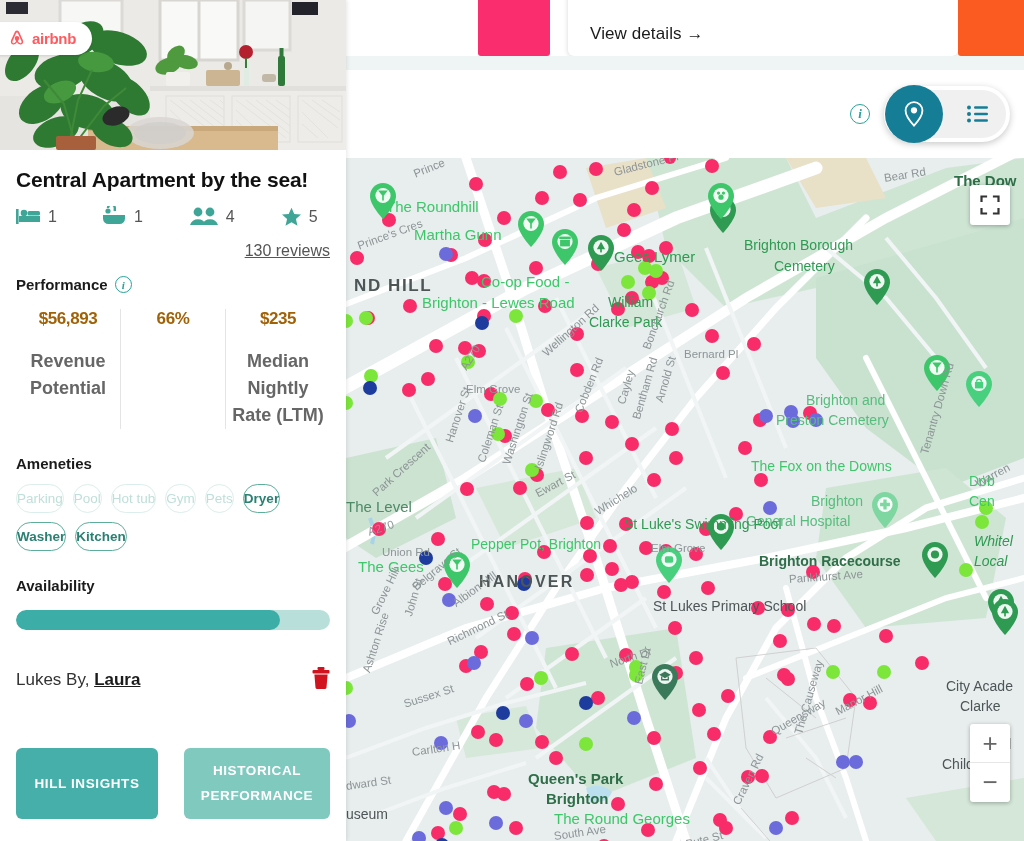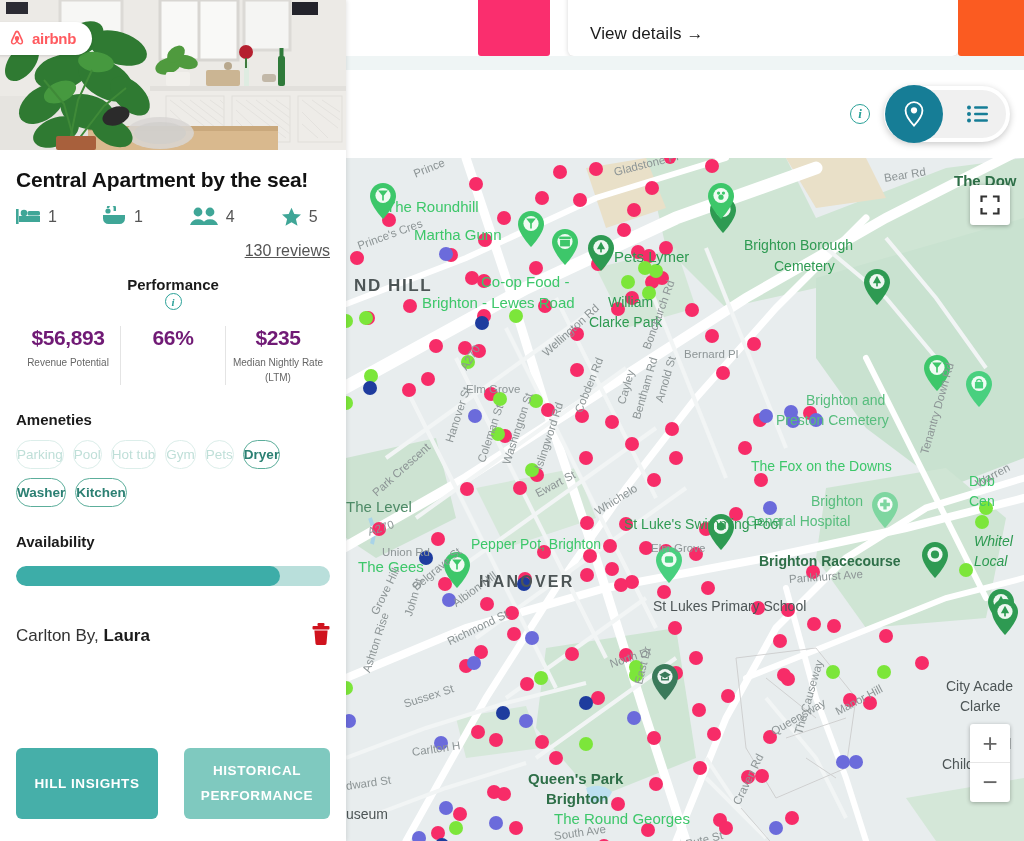--- a/index.html
+++ b/index.html
@@ -118,30 +118,30 @@
   }
   .spec-row { display: flex; align-items: center; margin-top: 12px; gap: 6px; }
   .spec { display: flex; align-items: center; gap: 7px; }
   .spec-val { font-size: 16px; color: #555; }
   .spec-sp { width: 34px; }
   .reviews-row { display: flex; justify-content: flex-end; margin-top: 14px; }
   .reviews-link { font-size: 16px; color: #555; text-decoration: underline;
     cursor: pointer; }
 
   .section-head {
-    display: flex; align-items: center; margin-top: 16px; flex-direction: column;
+    display: flex; align-items: center; gap: 7px; margin-top: 16px;
   }
   .section-title { font-size: 15px; font-weight: bold; color: #1b1b1b; }
 
   .stats { display: flex; margin-top: 16px; }
   .stat { flex: 1; text-align: center; padding: 0 2px; }
   .stat + .stat { border-left: 1px solid #e4e4e4; }
-  .stat-num { font-size: 21px; font-weight: bold; color: #701a75;
+  .stat-num { font-size: 17px; font-weight: bold; color: #a16207;
     letter-spacing: -0.4px; }
-  .stat-lab { font-size: 10px; color: #666; line-height: 1.5; margin-top: 5px; }
+  .stat-lab { font-size: 18px; color: #666; line-height: 1.5; margin-top: 19px; font-weight: bold; }
 
   .amenities-head { font-size: 15px; font-weight: bold; color: #1b1b1b;
     margin-top: 26px; }
   .chips { display: flex; flex-wrap: wrap; gap: 9px; margin-top: 12px; }
   .chip {
     border-radius: 20px; padding: 6px 0; text-align: center;
     font-size: 13.5px; font-weight: bold; cursor: pointer; background: #fff;
   }
   .chip.off { border: 1px solid #dceeea; color: #bfdfd8; font-weight: normal; }
   .chip.on { border: 1.3px solid #5cae9b; color: #2c8073; }
@@ -152,21 +152,21 @@
     margin-top: 16px; height: 20px; border-radius: 10px;
     background: #b9dfdb; overflow: hidden;
   }
   .avail-fill { height: 100%; background: #3dada8; border-radius: 10px; }
 
   .host-row {
     display: flex; align-items: center; justify-content: space-between;
     margin-top: 37px;
   }
   .host-text { font-size: 17px; color: #333; }
-  .host-name { font-weight: bold; color: #1b1b1b; }
+  .host-name { text-decoration: underline; font-weight: bold; color: #1b1b1b; }
   .trash-btn { cursor: pointer; }
 
   .side-footer { padding: 12px 16px 22px 16px; flex: none; }
   .footer-btns { display: flex; gap: 26px; }
   .cta {
     border: none; border-radius: 6px; color: #ffffff; cursor: pointer;
     font-size: 13.5px; font-weight: bold; letter-spacing: .6px;
     line-height: 1.9; padding: 10px 6px; text-align: center;
     font-family: "Liberation Sans", sans-serif;
   }
@@ -658,21 +658,21 @@
             </svg><svg width="30" height="38" viewBox="0 0 30 38" style="position:absolute;left:0;top:0">
       <g transform="translate(15,13.5) scale(0.82)" fill="#2e9a52" color="#2e9a52">
         <path d="M0 -7 L5 2 H-5 Z"></path>
                 <rect x="-1" y="1" width="2" height="5"></rect>
               </g>
             </svg></div>
         </div>
       <div id="map-labels" style="position:absolute;inset:0;">
           <div style="position: absolute; left: 40px; top: 40px; font-size: 15px; color: rgb(61, 199, 106); white-space: nowrap; font-weight: normal; font-style: normal; letter-spacing: 0px; font-family: &quot;Liberation Sans&quot;, sans-serif;">The Roundhill</div>
           <div style="position: absolute; left: 68px; top: 68px; font-size: 15px; color: rgb(61, 199, 106); white-space: nowrap; font-weight: normal; font-style: normal; letter-spacing: 0px; font-family: &quot;Liberation Sans&quot;, sans-serif;">Martha Gunn</div>
-          <div style="position: absolute; left: 268px; top: 90px; font-size: 15px; color: rgb(46, 154, 82); white-space: nowrap; font-weight: normal; font-style: normal; letter-spacing: 0px; font-family: &quot;Liberation Sans&quot;, sans-serif;">Pets Lymer</div>
+          <div style="position: absolute; left: 268px; top: 90px; font-size: 15px; color: rgb(46, 154, 82); white-space: nowrap; font-weight: normal; font-style: normal; letter-spacing: 0px; font-family: &quot;Liberation Sans&quot;, sans-serif;">Gees Lymer</div>
           <div style="position: absolute; left: 398px; top: 79px; font-size: 14px; color: rgb(46, 154, 82); white-space: nowrap; font-weight: normal; font-style: normal; letter-spacing: 0px; font-family: &quot;Liberation Sans&quot;, sans-serif;">Brighton Borough</div>
           <div style="position: absolute; left: 428px; top: 100px; font-size: 14px; color: rgb(46, 154, 82); white-space: nowrap; font-weight: normal; font-style: normal; letter-spacing: 0px; font-family: &quot;Liberation Sans&quot;, sans-serif;">Cemetery</div>
           <div style="position: absolute; left: 135px; top: 115px; font-size: 15px; color: rgb(61, 199, 106); white-space: nowrap; font-weight: normal; font-style: normal; letter-spacing: 0px; font-family: &quot;Liberation Sans&quot;, sans-serif;">Co-op Food -</div>
           <div style="position: absolute; left: 76px; top: 136px; font-size: 15px; color: rgb(61, 199, 106); white-space: nowrap; font-weight: normal; font-style: normal; letter-spacing: 0px; font-family: &quot;Liberation Sans&quot;, sans-serif;">Brighton - Lewes Road</div>
           <div style="position: absolute; left: 262px; top: 136px; font-size: 14px; color: rgb(46, 154, 82); white-space: nowrap; font-weight: normal; font-style: normal; letter-spacing: 0px; font-family: &quot;Liberation Sans&quot;, sans-serif;">William</div>
           <div style="position: absolute; left: 243px; top: 156px; font-size: 14px; color: rgb(46, 154, 82); white-space: nowrap; font-weight: normal; font-style: normal; letter-spacing: 0px; font-family: &quot;Liberation Sans&quot;, sans-serif;">Clarke Park</div>
           <div style="position: absolute; left: 460px; top: 234px; font-size: 14px; color: rgb(87, 189, 125); white-space: nowrap; font-weight: normal; font-style: normal; letter-spacing: 0px; font-family: &quot;Liberation Sans&quot;, sans-serif;">Brighton and</div>
           <div style="position: absolute; left: 430px; top: 254px; font-size: 14px; color: rgb(87, 189, 125); white-space: nowrap; font-weight: normal; font-style: normal; letter-spacing: 0px; font-family: &quot;Liberation Sans&quot;, sans-serif;">Preston Cemetery</div>
           <div style="position: absolute; left: 405px; top: 300px; font-size: 14px; color: rgb(61, 199, 106); white-space: nowrap; font-weight: normal; font-style: normal; letter-spacing: 0px; font-family: &quot;Liberation Sans&quot;, sans-serif;">The Fox on the Downs</div>
           <div style="position: absolute; left: 465px; top: 335px; font-size: 14px; color: rgb(87, 189, 125); white-space: nowrap; font-weight: normal; font-style: normal; letter-spacing: 0px; font-family: &quot;Liberation Sans&quot;, sans-serif;">Brighton</div>
@@ -936,21 +936,21 @@
           <div class="chip on">Kitchen</div>
         </div>
 
       <div class="avail-head">Availability</div>
       <div class="avail-track">
         <div class="avail-fill" id="avail-fill" style="width: 84%;"></div>
       </div>
 
       <div class="host-row">
         <div class="host-text">
-          <span>Carlton By, </span><span class="host-name">Laura</span>
+          <span>Lukes By, </span><span class="host-name">Laura</span>
         </div>
         <div class="trash-btn">
           <svg width="18" height="22" viewBox="0 0 18 22">
             <rect x="5.5" y="0" width="7" height="3" rx="1" fill="#d0131e"></rect>
             <rect x="0.5" y="3" width="17" height="3.6" rx="1" fill="#d0131e"></rect>
             <path d="M2.4 7.4 h13.2 l-1.1 13.2 a1.4 1.4 0 01-1.4 1.3 H4.9 a1.4 1.4 0 01-1.4-1.3 Z" fill="#d0131e"></path>
           </svg>
         </div>
       </div>
     </div>

